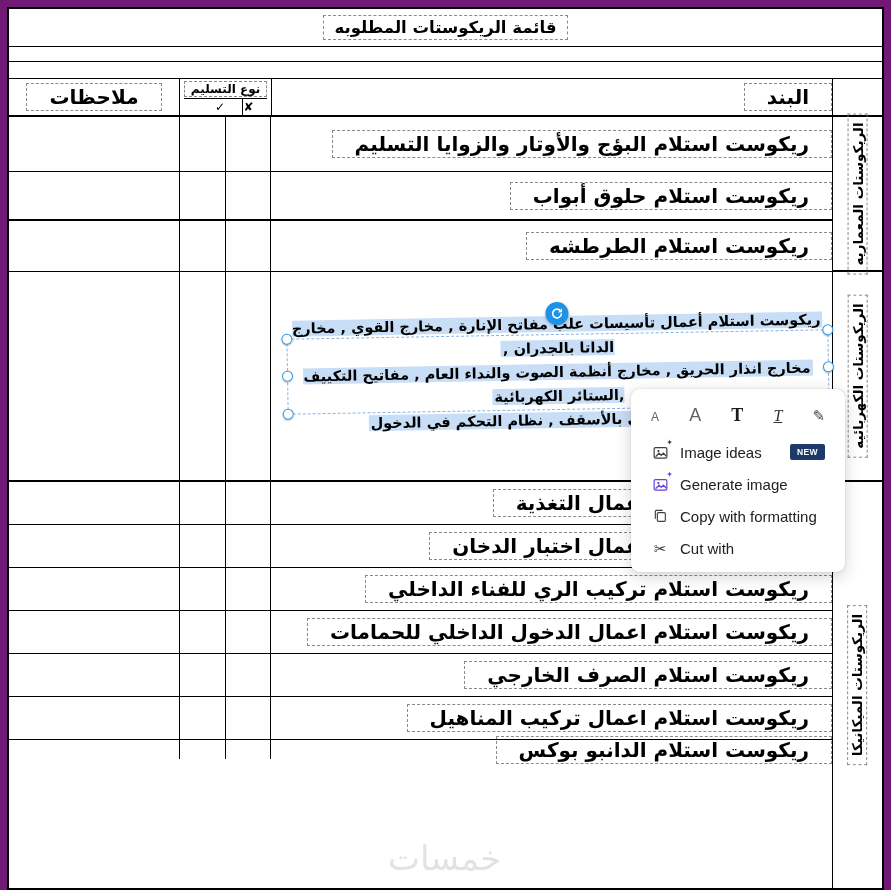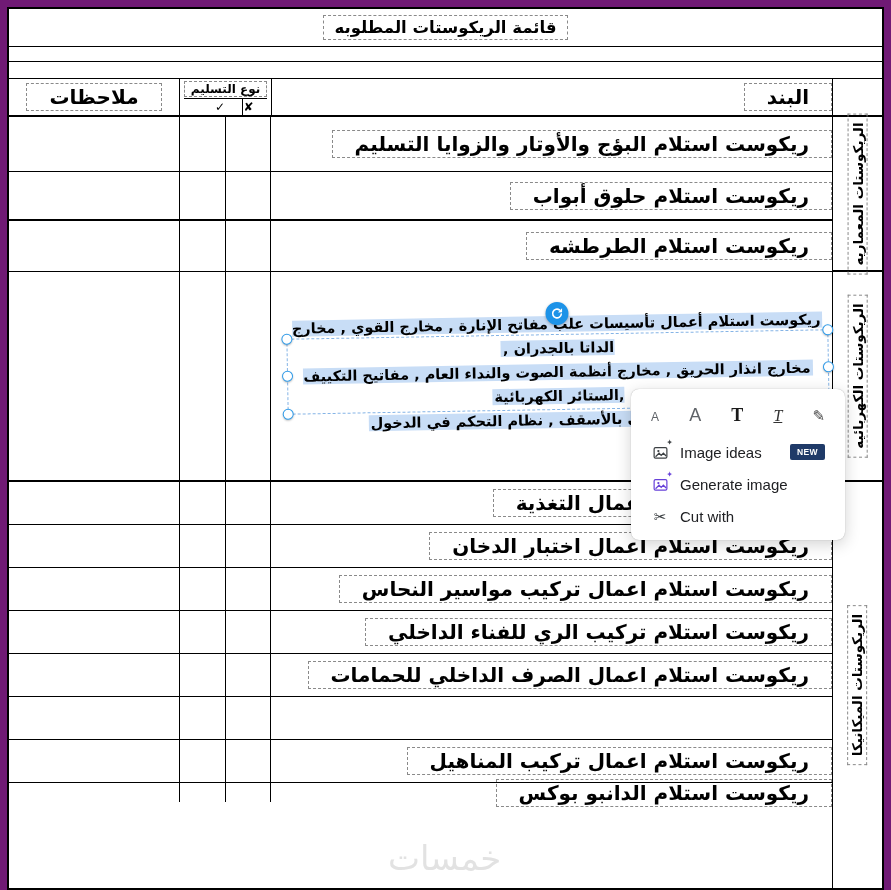--- a/index.html
+++ b/index.html
@@ -162,43 +162,38 @@
       <div class="c-cross"></div>
       <div class="c-item">
         <span class="fld" dir="rtl">ريكوست استلام اعمال اختبار الدخان</span>
       </div>
     </div>
     <div class="brow hm">
       <div class="c-notes"></div>
       <div class="c-check"></div>
       <div class="c-cross"></div>
       <div class="c-item">
-        <span class="fld" dir="rtl">ريكوست استلام اعمال تركيب مواسير النحاس</span>
-      </div>
-    </div>
-    <div class="brow hm">
-      <div class="c-notes"></div>
-      <div class="c-check"></div>
-      <div class="c-cross"></div>
-      <div class="c-item">
         <span class="fld" dir="rtl">ريكوست استلام تركيب الري للفناء الداخلي</span>
       </div>
     </div>
     <div class="brow hm">
       <div class="c-notes"></div>
       <div class="c-check"></div>
       <div class="c-cross"></div>
       <div class="c-item">
-        <span class="fld" dir="rtl">ريكوست استلام اعمال الصرف الداخلي للحمامات</span>
-      </div>
-    </div>
-    <div class="brow hm">
-      <div class="c-notes"></div>
-      <div class="c-check"></div>
-      <div class="c-cross"></div>
+        <span class="fld" dir="rtl">ريكوست استلام اعمال الدخول الداخلي للحمامات</span>
+      </div>
+    </div>
+    <div class="brow hm">
+      <div class="c-notes"></div>
+      <div class="c-check"></div>
+      <div class="c-cross"></div>
+      <div class="c-item">
+        <span class="fld" dir="rtl">ريكوست استلام الصرف الخارجي</span>
+      </div>
     </div>
     <div class="brow hm">
       <div class="c-notes"></div>
       <div class="c-check"></div>
       <div class="c-cross"></div>
       <div class="c-item">
         <span class="fld" dir="rtl">ريكوست استلام اعمال تركيب المناهيل</span>
       </div>
     </div>
     <div class="brow hlast">
@@ -274,20 +269,29 @@
           <rect x="3" y="5" width="18" height="15" rx="2" stroke="#6741d9" stroke-width="1.7"></rect>
           <circle cx="9" cy="10" r="1.6" fill="#6741d9"></circle>
           <path d="M5 18l5-5 3 3 3-3 4 4" stroke="#6741d9" stroke-width="1.7"></path>
         </svg>
         <span class="spark purple">✦</span>
       </span>
       <span class="mlabel">Generate image</span>
     </div>
     <div class="mitem">
       <span class="micon">
+        <svg width="16" height="16" viewBox="0 0 24 24" fill="none">
+          <rect x="8" y="7" width="12" height="13" rx="1.5" stroke="#3c4043" stroke-width="1.7" fill="#fff"></rect>
+          <path d="M5 16V5a1.5 1.5 0 0 1 1.5-1.5H16" stroke="#3c4043" stroke-width="1.7"></path>
+        </svg>
+      </span>
+      <span class="mlabel">Copy with formatting</span>
+    </div>
+    <div class="mitem">
+      <span class="micon">
         <span class="scis">✂</span>
       </span>
       <span class="mlabel">Cut with</span>
     </div>
   </div>
 
   <div class="wm">خمسات</div>
 
 </div>
 

